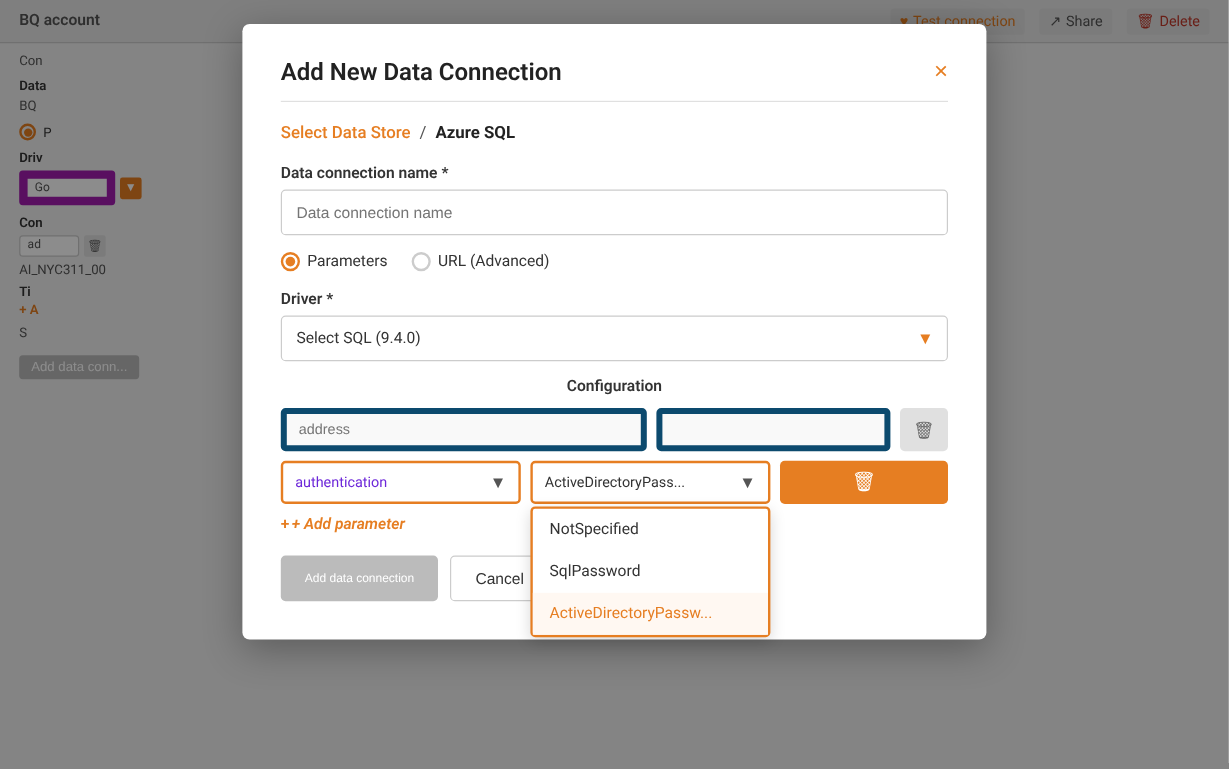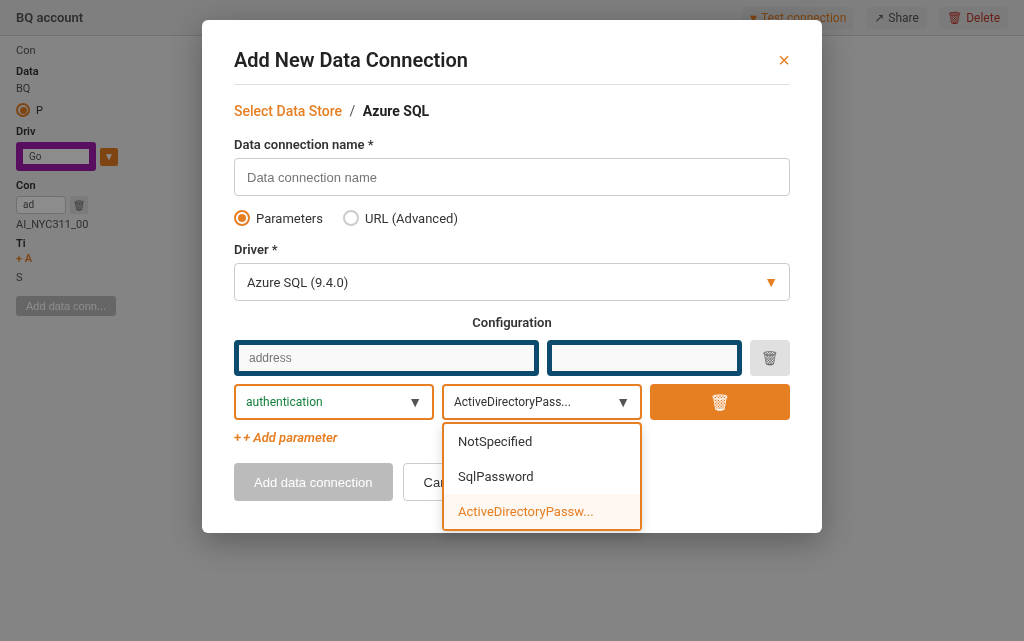--- a/index.html
+++ b/index.html
@@ -259,21 +259,21 @@
       position: relative;
     }
 
     .auth-select {
       flex: 1;
       height: 36px;
       border: 2px solid #e67e22;
       border-radius: 4px;
       padding: 0 10px;
       font-size: 12px;
-      color: #15803d;
+      color: #6d28d9;
       background: #fff;
       appearance: none;
       cursor: pointer;
       display: flex;
       align-items: center;
     }
 
     .auth-select-wrapper {
       position: relative;
       flex: 1;
@@ -361,21 +361,21 @@
       gap: 10px;
       margin-top: 4px;
     }
 
     .btn-add {
       height: 38px;
       padding: 0 20px;
       background: #bbb;
       border: none;
       border-radius: 4px;
-      font-size: 13px;
+      font-size: 10px;
       color: #fff;
       cursor: pointer;
       font-weight: 500;
     }
 
     .btn-cancel {
       height: 38px;
       padding: 0 20px;
       background: #fff;
       border: 1px solid #ccc;
@@ -480,21 +480,21 @@
       <div class="radio-option">
         <div class="radio-circle"></div>
         <span>URL (Advanced)</span>
       </div>
     </div>
 
     
     <label class="form-label">Driver *</label>
     <div class="select-wrapper">
       <div class="select-field">
-        <span>Azure SQL (9.4.0)</span>
+        <span>Select SQL (9.4.0)</span>
       </div>
       <span class="select-arrow">▼</span>
     </div>
 
     
     <div class="config-label">Configuration</div>
 
     
     <div class="config-row">
       <input class="config-input" type="text" placeholder="address" style="">

